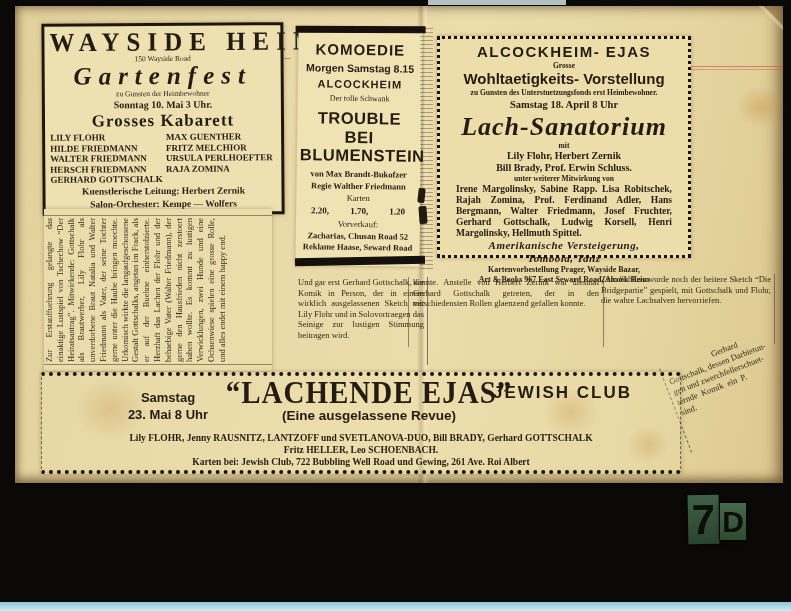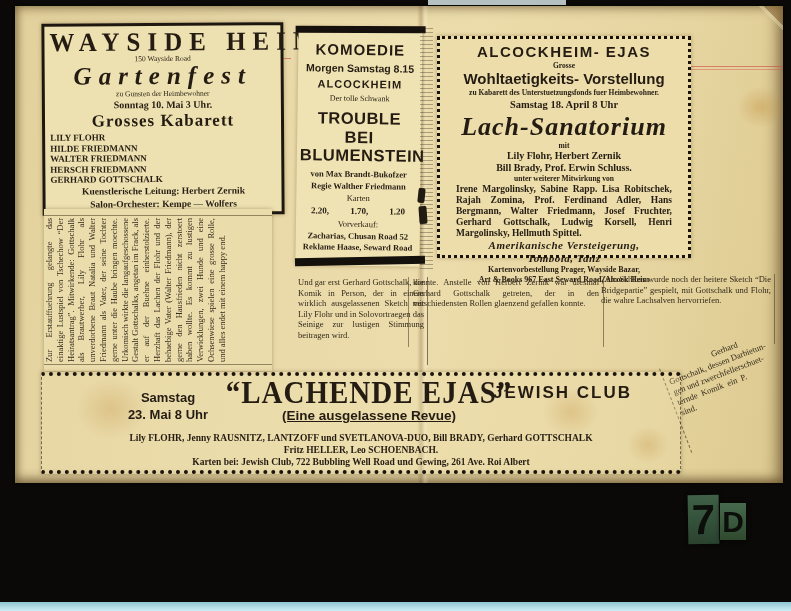--- a/index.html
+++ b/index.html
@@ -91,21 +91,21 @@
   .sliver{position:absolute;left:405px;top:22px;width:13px;height:242px;opacity:.55;
     background:repeating-linear-gradient(to bottom,rgba(50,38,22,.65) 0 1px,rgba(50,38,22,0) 1px 4px);}
   
   .lachende{left:26px;top:366px;width:640px;height:102px;box-sizing:border-box;background:rgba(240,228,180,.25);
     border-top:4px dotted #1a140c;border-bottom:4px dotted #1a140c;
     border-left:1px dashed rgba(40,30,18,.6);border-right:1px dashed rgba(40,30,18,.6);}
   .l-date{position:absolute;left:56px;top:13px;width:140px;text-align:center;
     font-family:"Liberation Sans","DejaVu Sans",sans-serif;font-weight:bold;font-size:13px;line-height:17px;}
   .l-titlebox{position:absolute;left:182px;top:1px;width:290px;text-align:center;}
   .l-title{font-size:29px;font-weight:bold;line-height:31px;transform:scaleY(1.12);letter-spacing:1px;white-space:nowrap;}
-  .l-sub{font-family:"Liberation Sans","DejaVu Sans",sans-serif;font-size:13.5px;font-weight:bold;line-height:16px;text-decoration:underline;}
+  .l-sub{font-family:"Liberation Sans","DejaVu Sans",sans-serif;font-size:13.5px;font-weight:bold;line-height:16px;}
   .l-club{position:absolute;left:428px;top:7px;width:185px;text-align:center;
     font-family:"Liberation Sans","DejaVu Sans",sans-serif;}
   .l-clubname{font-size:17px;font-weight:bold;letter-spacing:2px;line-height:20px;}
   .l-clubaddr{font-size:11px;font-weight:bold;line-height:15px;}
   .l-cast1{position:absolute;left:0;top:57px;width:100%;text-align:center;font-size:9.5px;font-weight:bold;}
   .l-cast2{position:absolute;left:0;top:69px;width:100%;text-align:center;font-size:9.5px;font-weight:bold;}
   .l-tix{position:absolute;left:0;top:81px;width:100%;text-align:center;font-size:9.5px;font-weight:bold;}
 </style>
 </head>
 <body>
@@ -140,20 +140,26 @@
       <div class="w-date">Sonntag 10. Mai 3 Uhr.</div>
       <div class="w-sub">Grosses Kabarett</div>
       <div class="w-cols">
         <ul class="w-col-l">
           <li>LILY FLOHR</li>
           <li>HILDE FRIEDMANN</li>
           <li>WALTER FRIEDMANN</li>
           <li>HERSCH FRIEDMANN</li>
           <li>GERHARD GOTTSCHALK</li>
         </ul>
+        <ul class="w-col-r">
+          <li>MAX GUENTHER</li>
+          <li>FRITZ MELCHIOR</li>
+          <li>URSULA PERLHOEFTER</li>
+          <li>RAJA ZOMINA</li>
+        </ul>
       </div>
       <div class="w-line">Kuenstlerische Leitung: Herbert Zernik</div>
       <div class="w-line">Salon-Orchester: Kempe — Wolfers</div>
       <div class="w-tomb">Tombola</div>
       <div class="w-price">Eintrittspreis: $ 2.— Karten im Office Wayside Heim</div>
     </div>
 
     <div class="clip review">
       <div class="review-inner">Zur Erstauffuehrung gelangte das einaktige Lustspiel von Tschechow “Der Heiratsantrag”. Mitwirkende: Gottschalk als Brautwerber, Lily Flohr als unverdorbene Braut Natalia und Walter Friedmann als Vater, der seine Tochter gerne unter die Haube bringen moechte. Urkomisch wirkte die langaufgeschossene Gestalt Gottschalks, angetan im Frack, als er auf der Buehne einherstolzierte. Herzhaft das Lachen der Flohr und der behaebige Vater (Walter Friedmann), der gerne den Hausfrieden nicht zerstoert haben wollte. Es kommt zu lustigen Verwicklungen, zwei Hunde und eine Ochsenwiese spielen eine grosse Rolle, und alles endet mit einem happy end.</div>
     </div>
@@ -186,21 +192,21 @@
     <div class="note note-gott">Und gar erst Gerhard Gottschalk, die Komik in Person, der in einem wirklich ausgelassenen Sketch mit Lily Flohr und in Solovortraegen das Seinige zur lustigen Stimmung beitragen wird.</div>
 
     <div class="sliver"></div>
     <div class="staple" style="left:403px;top:182px;width:7px;height:15px;transform:rotate(6deg);"></div>
     <div class="staple" style="left:404px;top:200px;width:8px;height:18px;transform:rotate(-4deg);"></div>
 
     <div class="clip alcock">
       <div class="a-title">ALCOCKHEIM- EJAS</div>
       <div class="a-tiny">Grosse</div>
       <div class="a-sub">Wohltaetigkeits- Vorstellung</div>
-      <div class="a-tiny">zu Kabarett des Unterstuetzungsfonds fuer Heimbewohner.</div>
+      <div class="a-tiny">zu Gunsten des Unterstuetzungsfonds erst Heimbewohner.</div>
       <div class="a-date">Samstag 18. April 8 Uhr</div>
       <div class="a-event">Lach-Sanatorium</div>
       <div class="a-tiny">mit</div>
       <div class="a-stars">Lily Flohr, Herbert Zernik</div>
       <div class="a-stars">Bill Brady, Prof. Erwin Schluss.</div>
       <div class="a-tiny">unter weiterer Mitwirkung von</div>
       <div class="a-cast">Irene Margolinsky, Sabine Rapp. Lisa Robitschek, Rajah Zomina, Prof. Ferdinand Adler, Hans Bergmann, Walter Friedmann, Josef Fruchter, Gerhard Gottschalk, Ludwig Korsell, Henri Margolinsky, Hellmuth Spittel.</div>
       <div class="a-extras">Amerikanische Versteigerung,</div>
       <div class="a-extras">Tombola, Tanz</div>
       <div class="a-tix">Kartenvorbestellung Prager, Wayside Bazar,</div>

